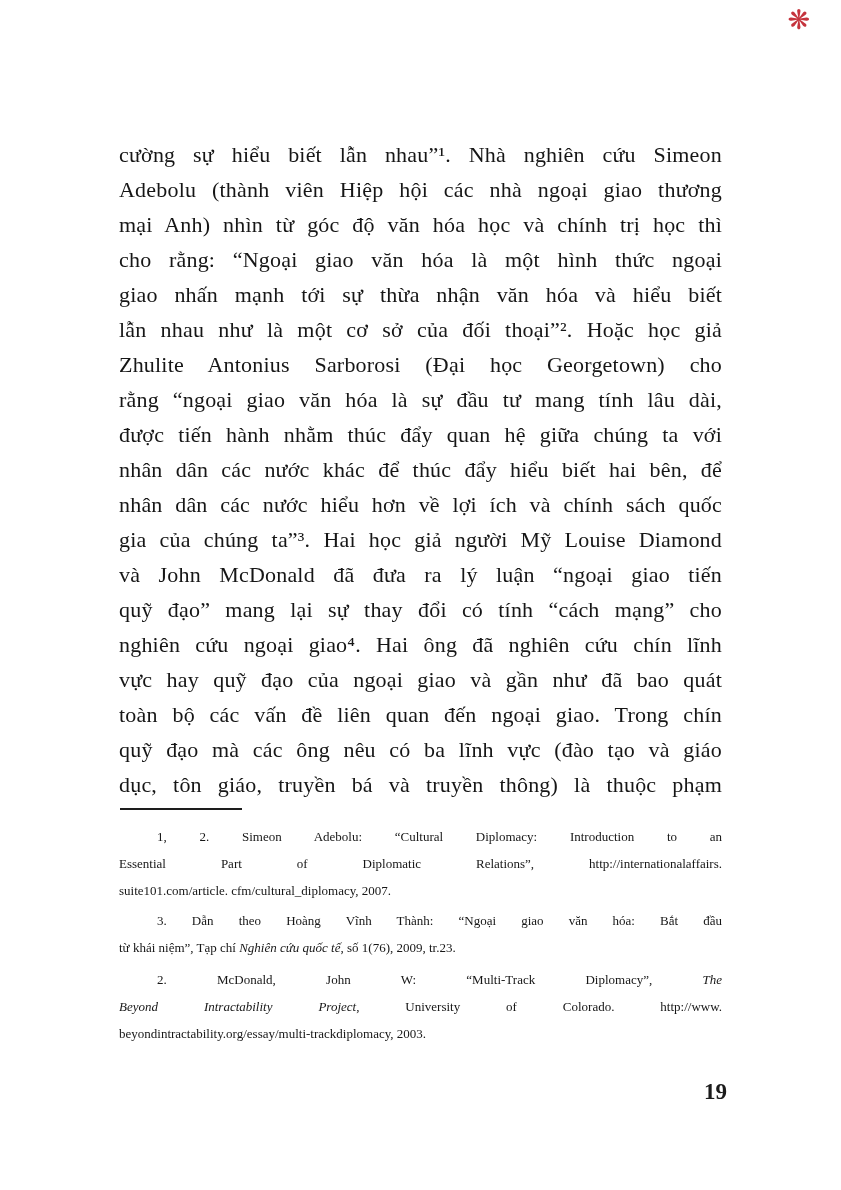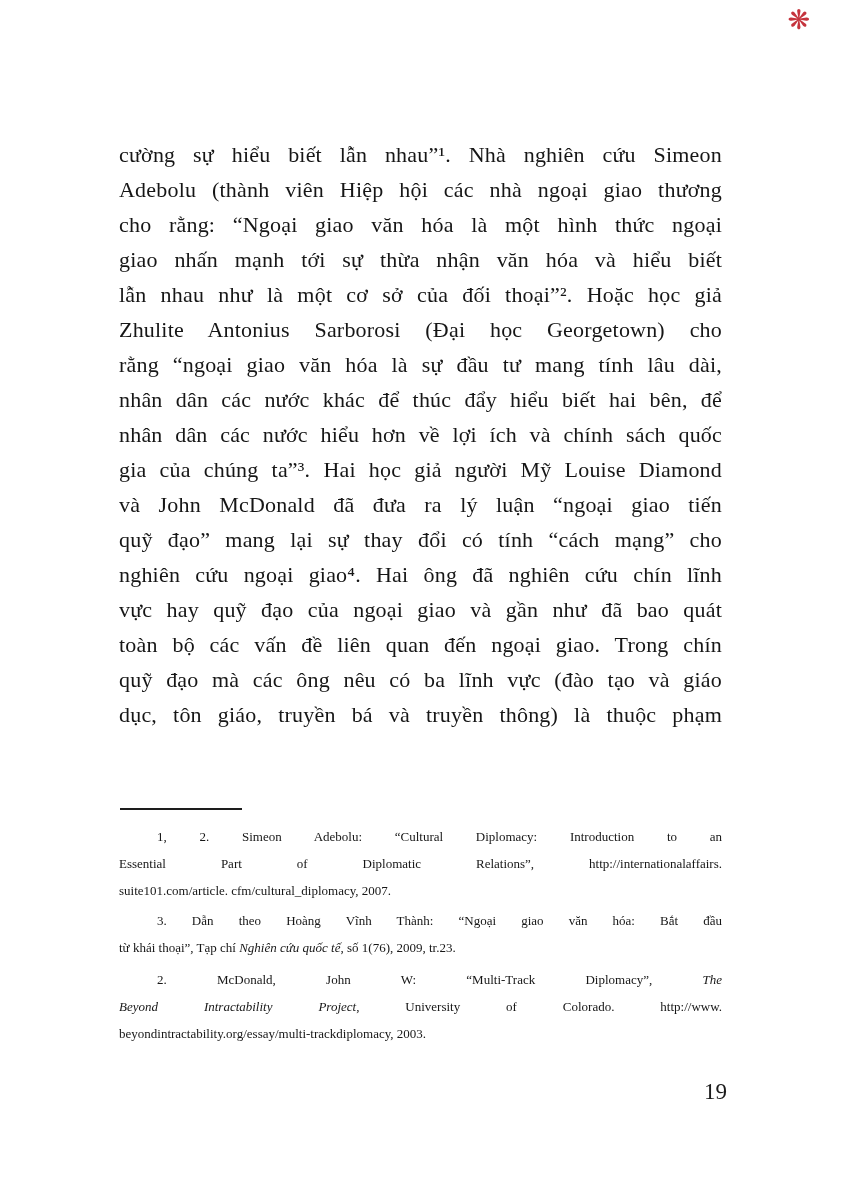--- a/index.html
+++ b/index.html
@@ -70,37 +70,40 @@
   .fn-2 { margin-top: 3px; }
   .fn-3 { margin-top: 5px; }
   .it { font-style: italic; }
   .page-number {
     position: absolute;
     top: 1077px;
     right: 114px;
     font-size: 23px;
     line-height: 30px;
     color: #1b1b1b;
+    font-weight: bold;
   }
 </style>
 </head>
 <body>
 
 <div class="page">
 
   <span class="flower">❋</span>
 
   <div class="main-text">
     <div class="ln">cường sự hiểu biết lẫn nhau”¹. Nhà nghiên cứu Simeon</div>
     <div class="ln">Adebolu (thành viên Hiệp hội các nhà ngoại giao thương</div>
+    <div class="ln">mại Anh) nhìn từ góc độ văn hóa học và chính trị học thì</div>
     <div class="ln">cho rằng: “Ngoại giao văn hóa là một hình thức ngoại</div>
     <div class="ln">giao nhấn mạnh tới sự thừa nhận văn hóa và hiểu biết</div>
     <div class="ln">lẫn nhau như là một cơ sở của đối thoại”². Hoặc học giả</div>
     <div class="ln">Zhulite Antonius Sarborosi (Đại học Georgetown) cho</div>
     <div class="ln">rằng “ngoại giao văn hóa là sự đầu tư mang tính lâu dài,</div>
+    <div class="ln">được tiến hành nhằm thúc đẩy quan hệ giữa chúng ta với</div>
     <div class="ln">nhân dân các nước khác để thúc đẩy hiểu biết hai bên, để</div>
     <div class="ln">nhân dân các nước hiểu hơn về lợi ích và chính sách quốc</div>
     <div class="ln">gia của chúng ta”³. Hai học giả người Mỹ Louise Diamond</div>
     <div class="ln">và John McDonald đã đưa ra lý luận “ngoại giao tiến</div>
     <div class="ln">quỹ đạo” mang lại sự thay đổi có tính “cách mạng” cho</div>
     <div class="ln">nghiên cứu ngoại giao⁴. Hai ông đã nghiên cứu chín lĩnh</div>
     <div class="ln">vực hay quỹ đạo của ngoại giao và gần như đã bao quát</div>
     <div class="ln">toàn bộ các vấn đề liên quan đến ngoại giao. Trong chín</div>
     <div class="ln">quỹ đạo mà các ông nêu có ba lĩnh vực (đào tạo và giáo</div>
     <div class="ln">dục, tôn giáo, truyền bá và truyền thông) là thuộc phạm</div>
@@ -111,21 +114,21 @@
   <div class="footnotes">
 
     <div class="fn fn-1">
       <div class="ln indent">1, 2. Simeon Adebolu: “Cultural Diplomacy: Introduction to an</div>
       <div class="ln">Essential Part of Diplomatic Relations”, http://internationalaffairs.</div>
       <div class="ln last">suite101.com/article. cfm/cultural_diplomacy, 2007.</div>
     </div>
 
     <div class="fn fn-2">
       <div class="ln indent">3. Dẫn theo Hoàng Vĩnh Thành: “Ngoại giao văn hóa: Bắt đầu</div>
-      <div class="ln last"><span>từ khái thoại”, Tạp chí </span><span class="it">Nghiên cứu quốc tế</span><span>, số 1(76), 2009, tr.23.</span></div>
+      <div class="ln last"><span>từ khái niệm”, Tạp chí </span><span class="it">Nghiên cứu quốc tế</span><span>, số 1(76), 2009, tr.23.</span></div>
     </div>
 
     <div class="fn fn-3">
       <div class="ln indent"><span>2. McDonald, John W: “Multi-Track Diplomacy”, </span><span class="it">The</span></div>
       <div class="ln"><span class="it">Beyond Intractability Project</span><span>, University of Colorado. http://www.</span></div>
       <div class="ln last">beyondintractability.org/essay/multi-trackdiplomacy, 2003.</div>
     </div>
 
   </div>
 

